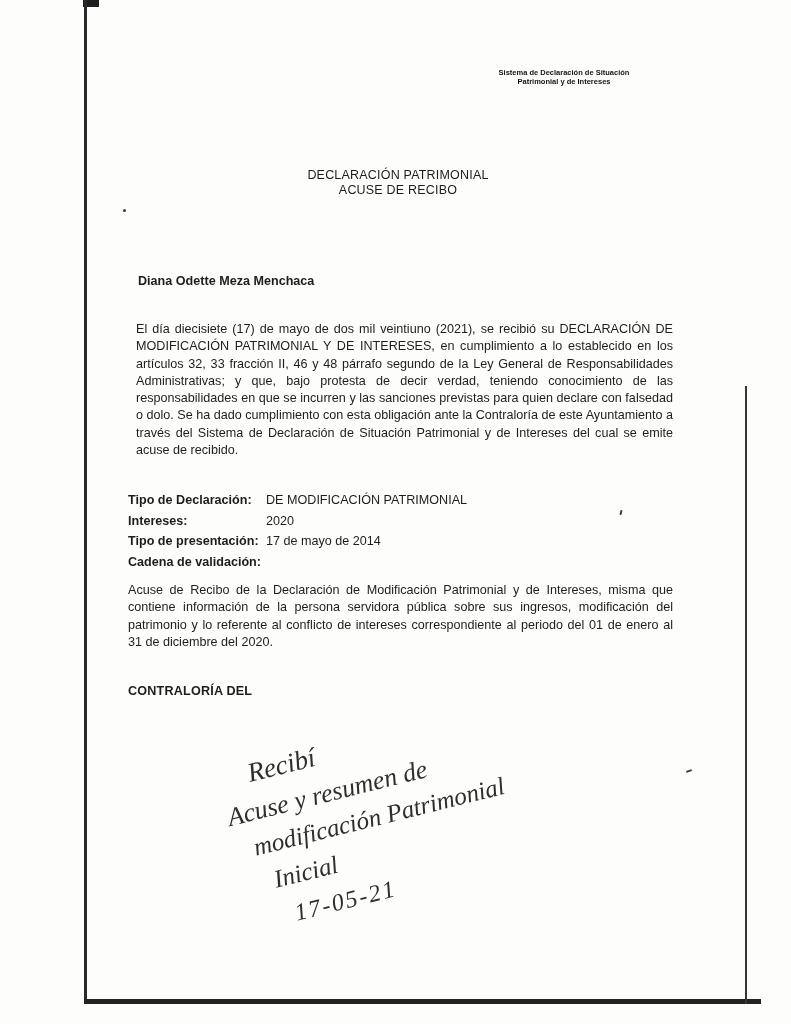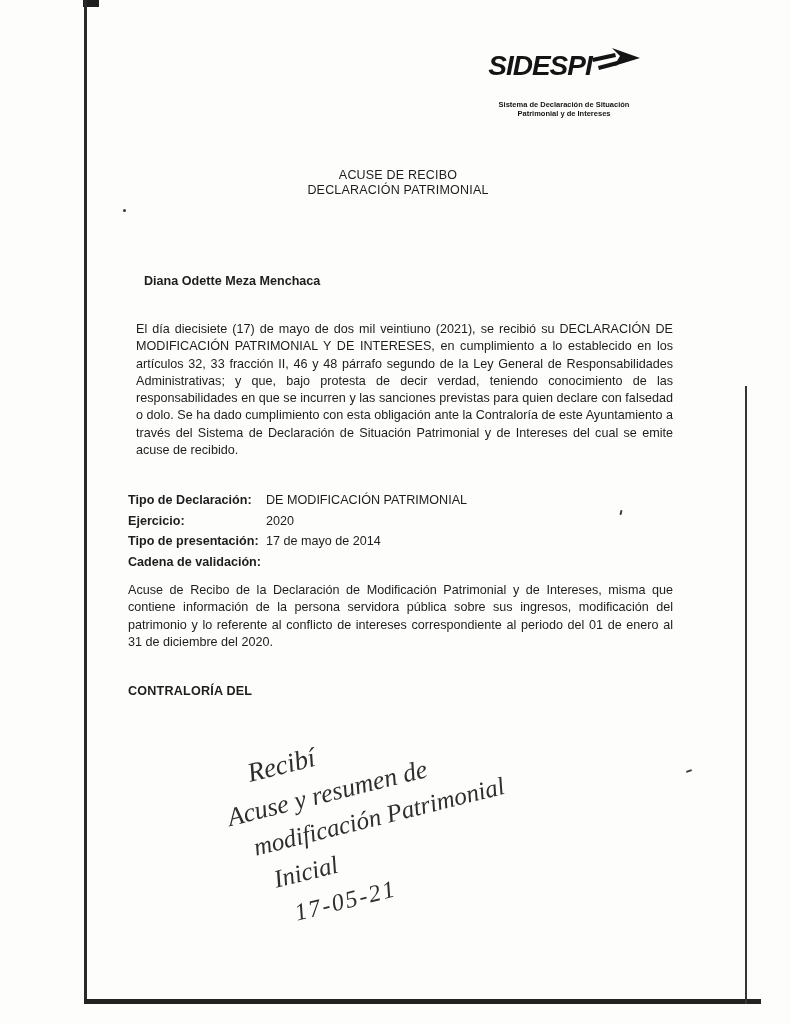--- a/index.html
+++ b/index.html
@@ -20,21 +20,21 @@
   .logo{position:absolute;left:476px;top:50px;width:176px;text-align:center;color:#141414;}
   .logo-row{display:flex;align-items:center;justify-content:center;}
   .logo-word{font-weight:bold;font-style:italic;font-size:28px;letter-spacing:-1px;}
   .logo-arrow{margin-left:-4px;margin-top:-8px;flex:none;}
   .logo-sub{font-size:7.5px;font-weight:bold;line-height:9px;margin-top:18px;}
 
   
   .doc-title{position:absolute;left:128px;top:168px;width:540px;text-align:center;
              font-size:12.5px;line-height:15px;letter-spacing:.2px;}
 
-  .recipient{position:absolute;left:144px;top:274px;font-weight:bold;font-size:12.6px;}
+  .recipient{position:absolute;left:138px;top:274px;font-weight:bold;font-size:12.6px;}
 
   .par1{position:absolute;left:128px;top:313px;width:537px;font-size:12.6px;line-height:17.3px;
         text-align:justify;margin:8px;}
 
   .fields{position:absolute;left:128px;top:493px;font-size:12.6px;}
   .frow{display:flex;margin-bottom:6.5px;}
   .flabel{font-weight:bold;width:138px;flex:none;}
 
   .par2{position:absolute;left:128px;top:582px;width:545px;font-size:12.6px;line-height:17.3px;
         text-align:justify;margin:0;}
@@ -58,52 +58,42 @@
 
   <div class="scan-corner"></div>
   <div class="scan-left"></div>
   <div class="scan-bottom"></div>
   <div class="scan-right"></div>
   <div class="noise n1"></div>
   <div class="noise n2"></div>
   <div class="noise n3"></div>
 
   <div class="logo">
-    <div class="logo-row">
-      <span class="logo-word">SIDESPI</span>
-      <svg class="logo-arrow" width="52" height="36" viewBox="0 0 52 36">
-        <g fill="#141414">
-          <polygon points="24,4 52,14 26,22 32,12"></polygon>
-          <polygon points="4,14 27,9 28,13 5,18"></polygon>
-          <polygon points="10,22 29,17 30,21 11,26"></polygon>
-        </g>
-      </svg>
-    </div>
     <div class="logo-sub">
       <div>Sistema de Declaración de Situación</div>
       <div>Patrimonial y de Intereses</div>
     </div>
   </div>
 
   <div class="doc-title">
+    <div>DECLARACIÓN PATRIMONIAL</div>
     <div>ACUSE DE RECIBO</div>
-    <div>DECLARACIÓN PATRIMONIAL</div>
   </div>
 
   <div class="recipient">Diana Odette Meza Menchaca</div>
 
   <p class="par1">El día diecisiete (17) de mayo de dos mil veintiuno (2021), se recibió su DECLARACIÓN DE MODIFICACIÓN PATRIMONIAL Y DE INTERESES, en cumplimiento a lo establecido en los artículos 32, 33 fracción II, 46 y 48 párrafo segundo de la Ley General de Responsabilidades Administrativas; y que, bajo protesta de decir verdad, teniendo conocimiento de las responsabilidades en que se incurren y las sanciones previstas para quien declare con falsedad o dolo. Se ha dado cumplimiento con esta obligación ante la Contraloría de este Ayuntamiento a través del Sistema de Declaración de Situación Patrimonial y de Intereses del cual se emite acuse de recibido.</p>
 
   <div class="fields">
     <div class="frow">
       <span class="flabel">Tipo de Declaración:</span>
       <span class="fvalue">DE MODIFICACIÓN PATRIMONIAL</span>
     </div>
     <div class="frow">
-      <span class="flabel">Ejercicio:</span>
+      <span class="flabel">Intereses:</span>
       <span class="fvalue">2020</span>
     </div>
     <div class="frow">
       <span class="flabel">Tipo de presentación:</span>
       <span class="fvalue">17 de mayo de 2014</span>
     </div>
     <div class="frow">
       <span class="flabel">Cadena de validación:</span>
       <span class="fvalue"></span>
     </div>

